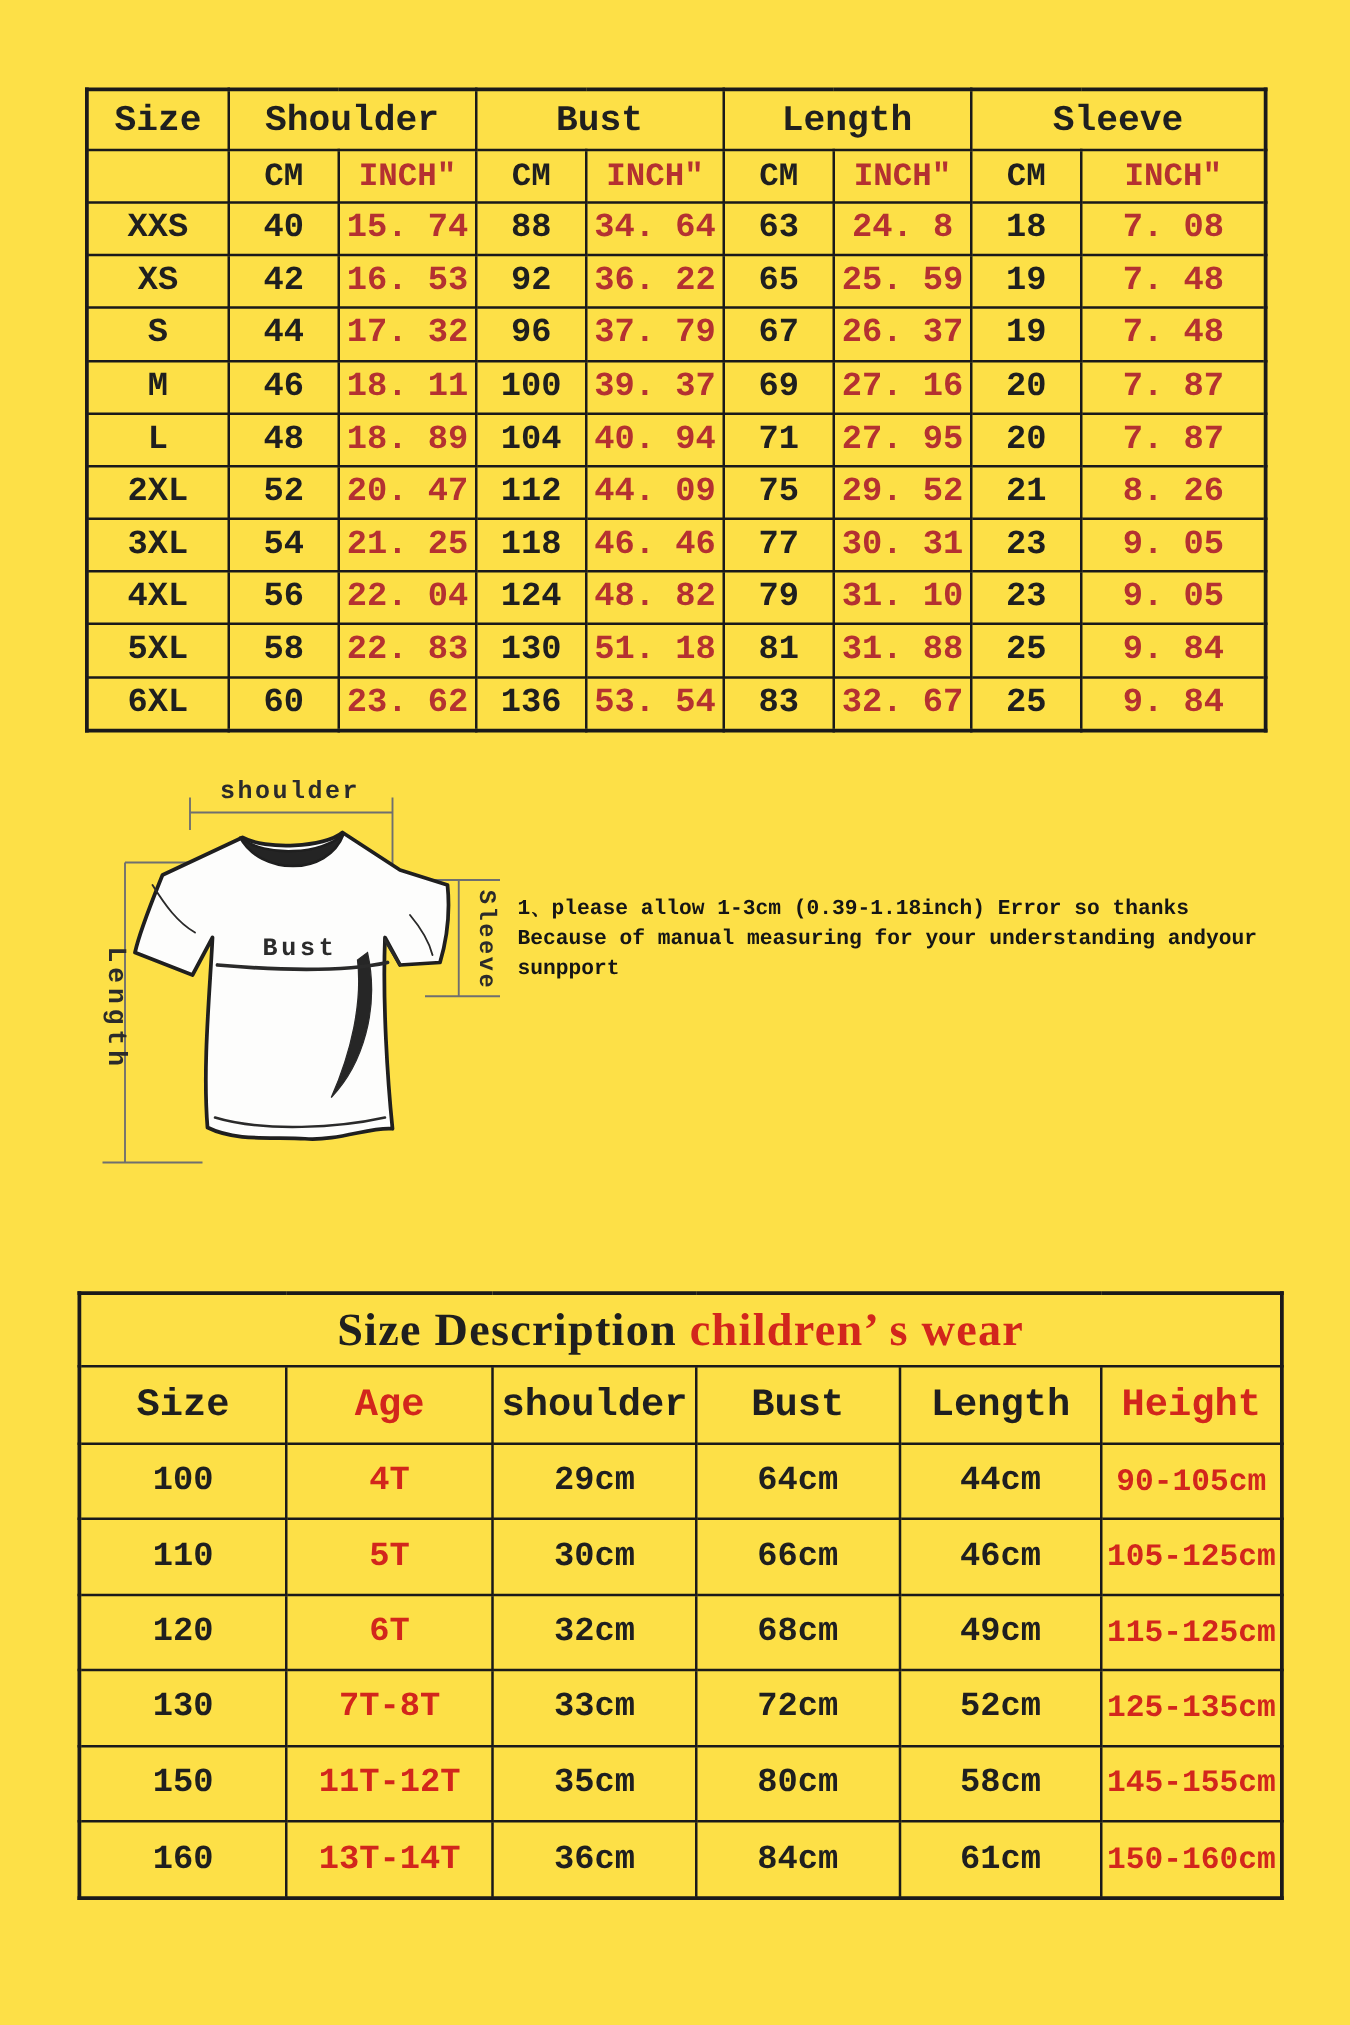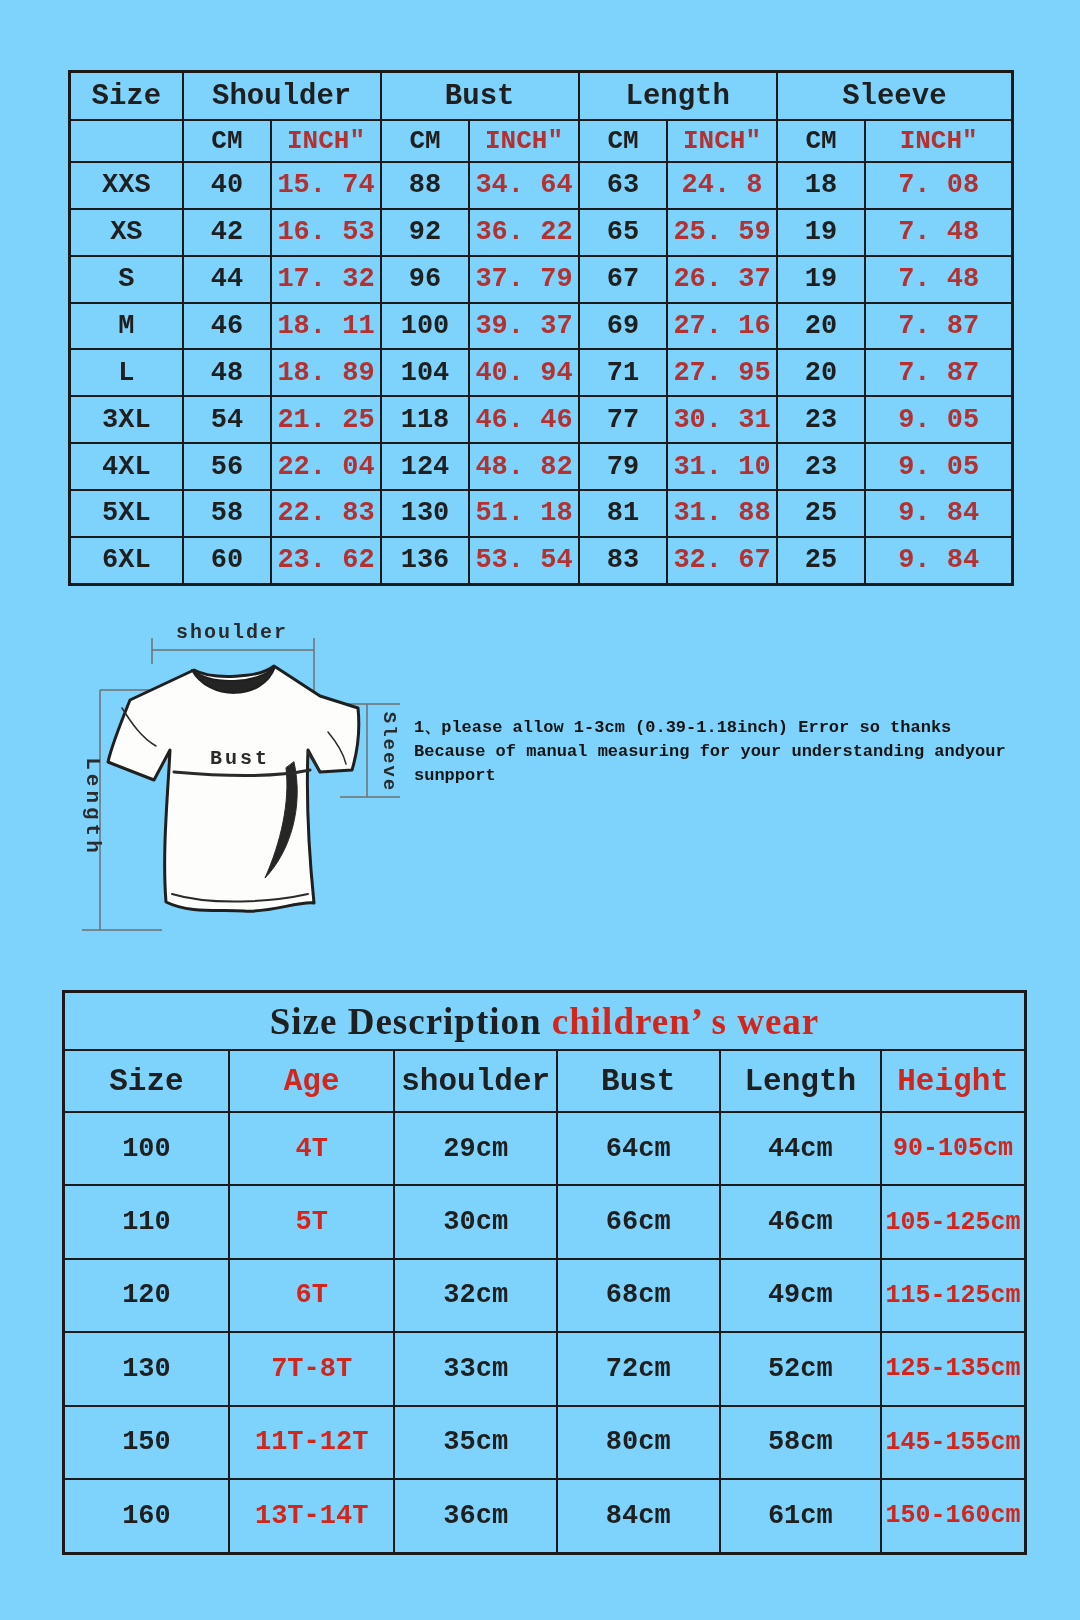--- a/index.html
+++ b/index.html
@@ -6,21 +6,21 @@
     --top-red:#b43131;
     --bottom-red:#d2261c;
     --ink:#1f1f1f;
     --line:#1a1a1a;
     --mono:"Liberation Mono","DejaVu Sans Mono","DejaVu Sans",monospace;
     --serif:"Liberation Serif","DejaVu Serif",serif;
   }
   html,body{margin:0;padding:0;}
   .page{
     position:relative;width:1080px;height:1620px;
-    background:#7dd3fc;overflow:hidden;
+    background:#fde047;overflow:hidden;
     font-family:var(--mono);color:var(--ink);
   }
 
   
   table{border-collapse:collapse;table-layout:fixed;}
   .adult-table{
     position:absolute;left:68px;top:70px;width:946px;height:516px;
     border:3px solid var(--line);
   }
   .adult-table th,.adult-table td{
@@ -41,21 +41,21 @@
   .note{
     position:absolute;left:414px;width:625px;
     font-size:17px;line-height:24px;font-weight:bold;
     white-space:pre-line;color:#151515;letter-spacing:0px;
   }
   .note-1{top:700px;margin-top:16px;}
   .note-2{top:852px;}
 
   
   .children-table{
-    position:absolute;left:62px;top:990px;width:965px;height:565px;
+    position:absolute;left:62px;top:1033px;width:965px;height:487px;
     border:3px solid var(--line);
   }
   .children-table th,.children-table td{
     border:2px solid var(--line);text-align:center;vertical-align:middle;
     padding:0;font-weight:bold;overflow:hidden;white-space:nowrap;
   }
   .children-table .title-row th{height:56px;font-family:var(--serif);font-size:37px;letter-spacing:1px;}
   .children-table .title-red{color:var(--bottom-red);}
   .children-table .head-row th{height:60px;font-size:31px;font-weight:bold;}
   .children-table .conv-row td{height:55px;font-size:17px;}
@@ -150,20 +150,31 @@
           <td>48</td>
           <td class="red">18. 89</td>
           <td>104</td>
           <td class="red">40. 94</td>
           <td>71</td>
           <td class="red">27. 95</td>
           <td>20</td>
           <td class="red">7. 87</td>
         </tr>
         <tr>
+          <td>2XL</td>
+          <td>52</td>
+          <td class="red">20. 47</td>
+          <td>112</td>
+          <td class="red">44. 09</td>
+          <td>75</td>
+          <td class="red">29. 52</td>
+          <td>21</td>
+          <td class="red">8. 26</td>
+        </tr>
+        <tr>
           <td>3XL</td>
           <td>54</td>
           <td class="red">21. 25</td>
           <td>118</td>
           <td class="red">46. 46</td>
           <td>77</td>
           <td class="red">30. 31</td>
           <td>23</td>
           <td class="red">9. 05</td>
         </tr>

